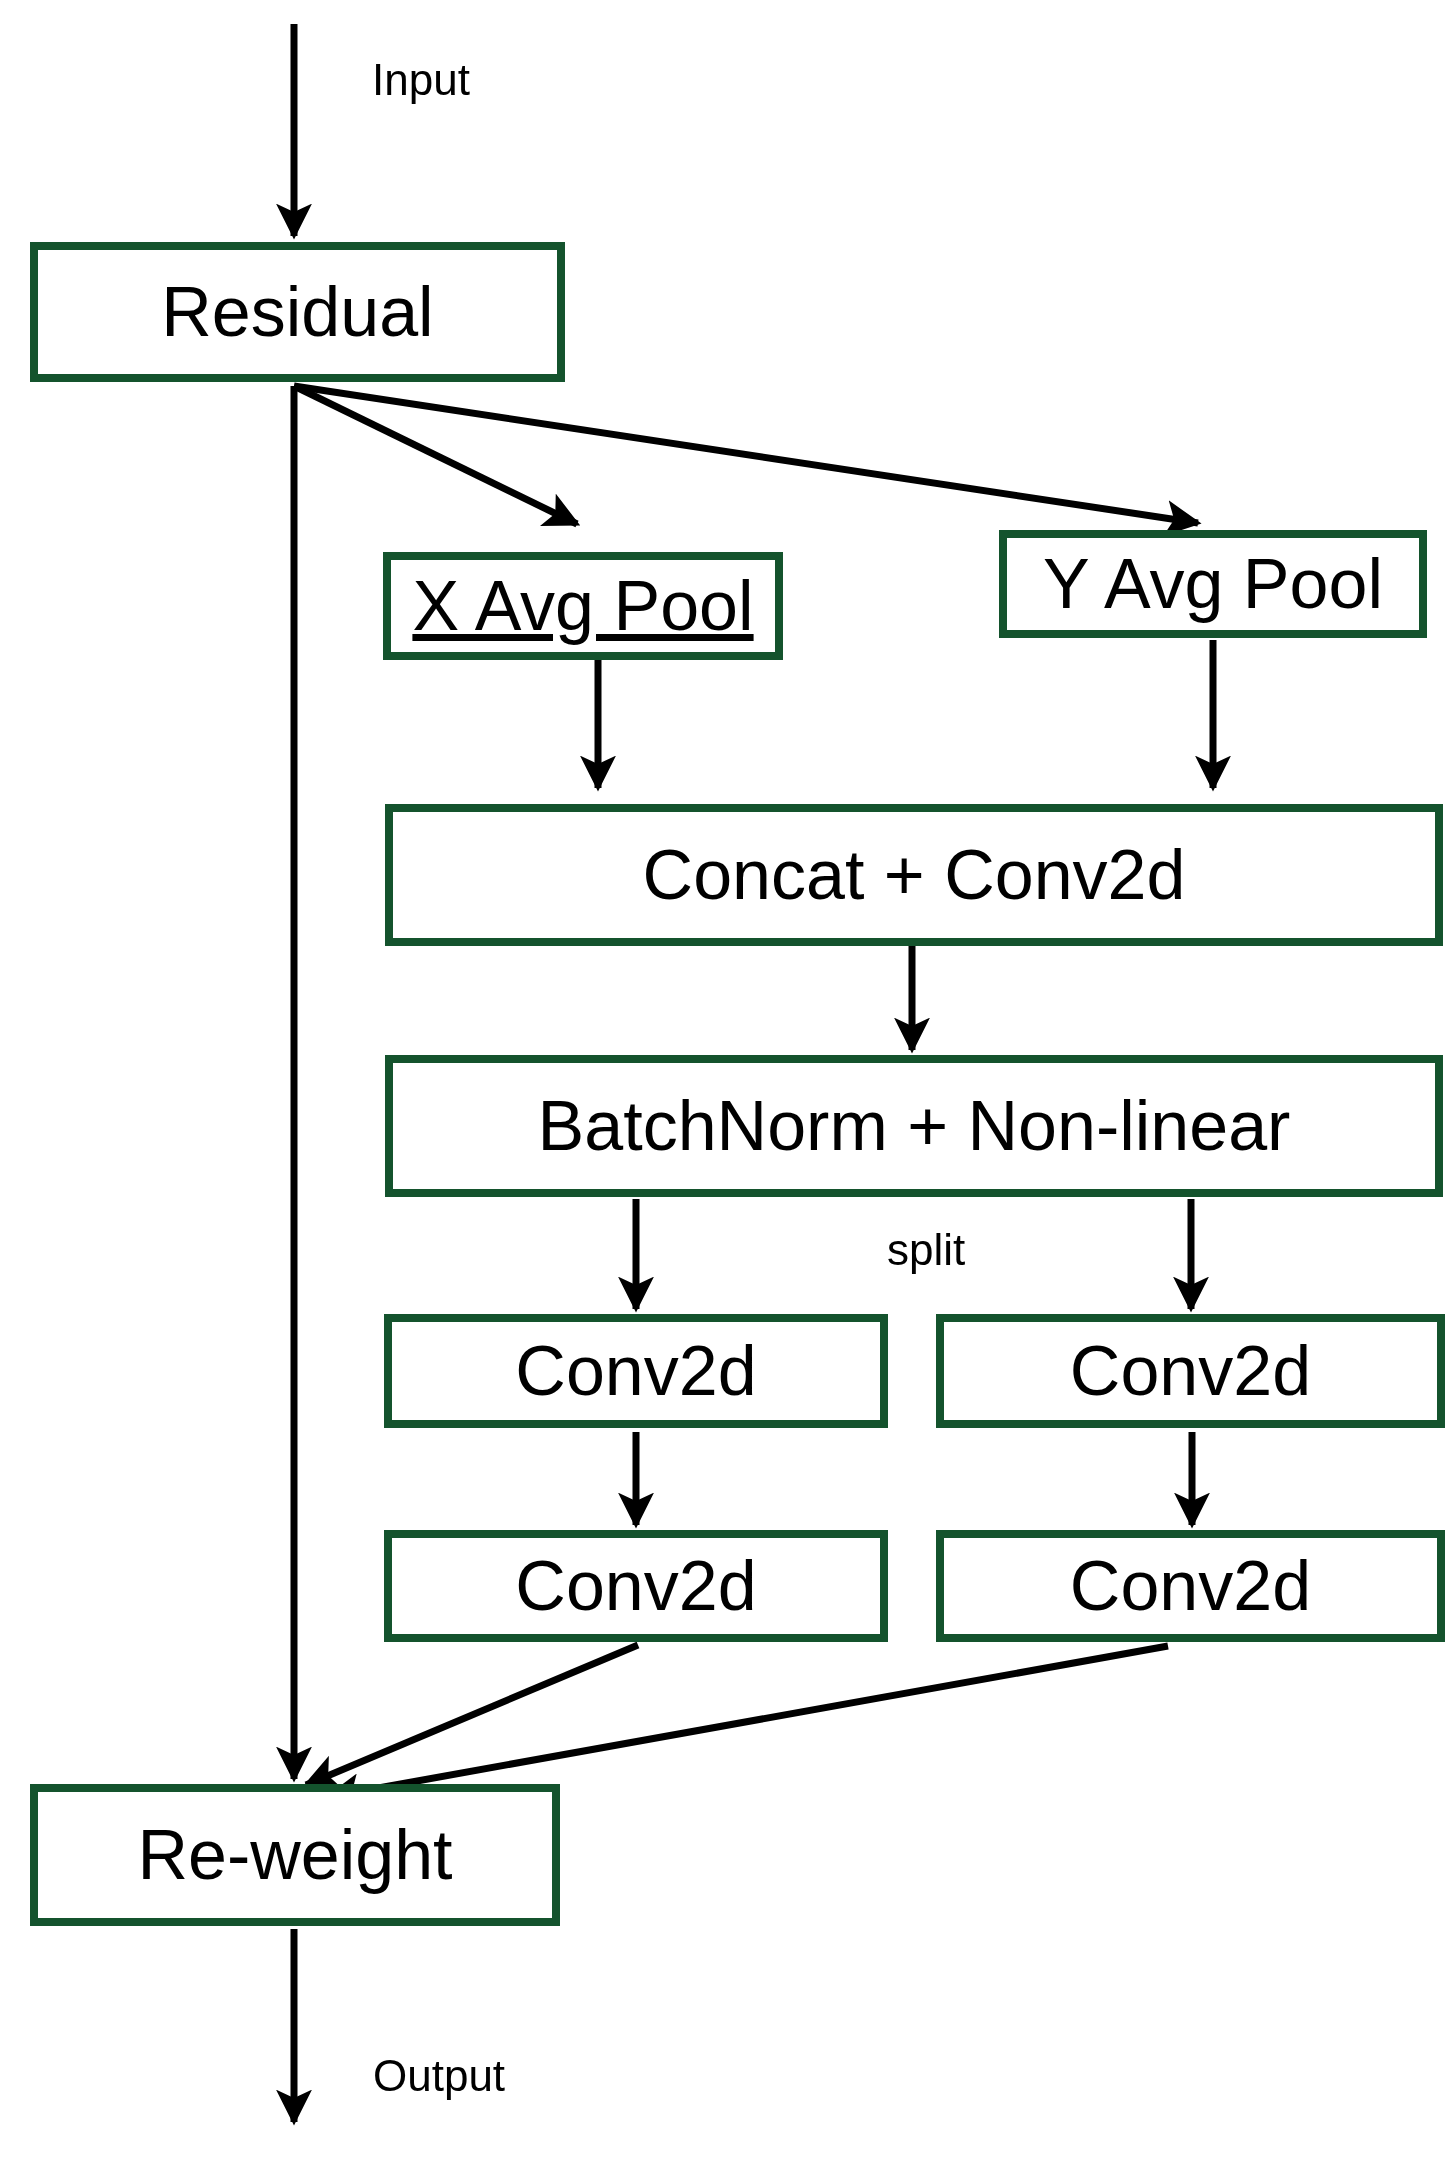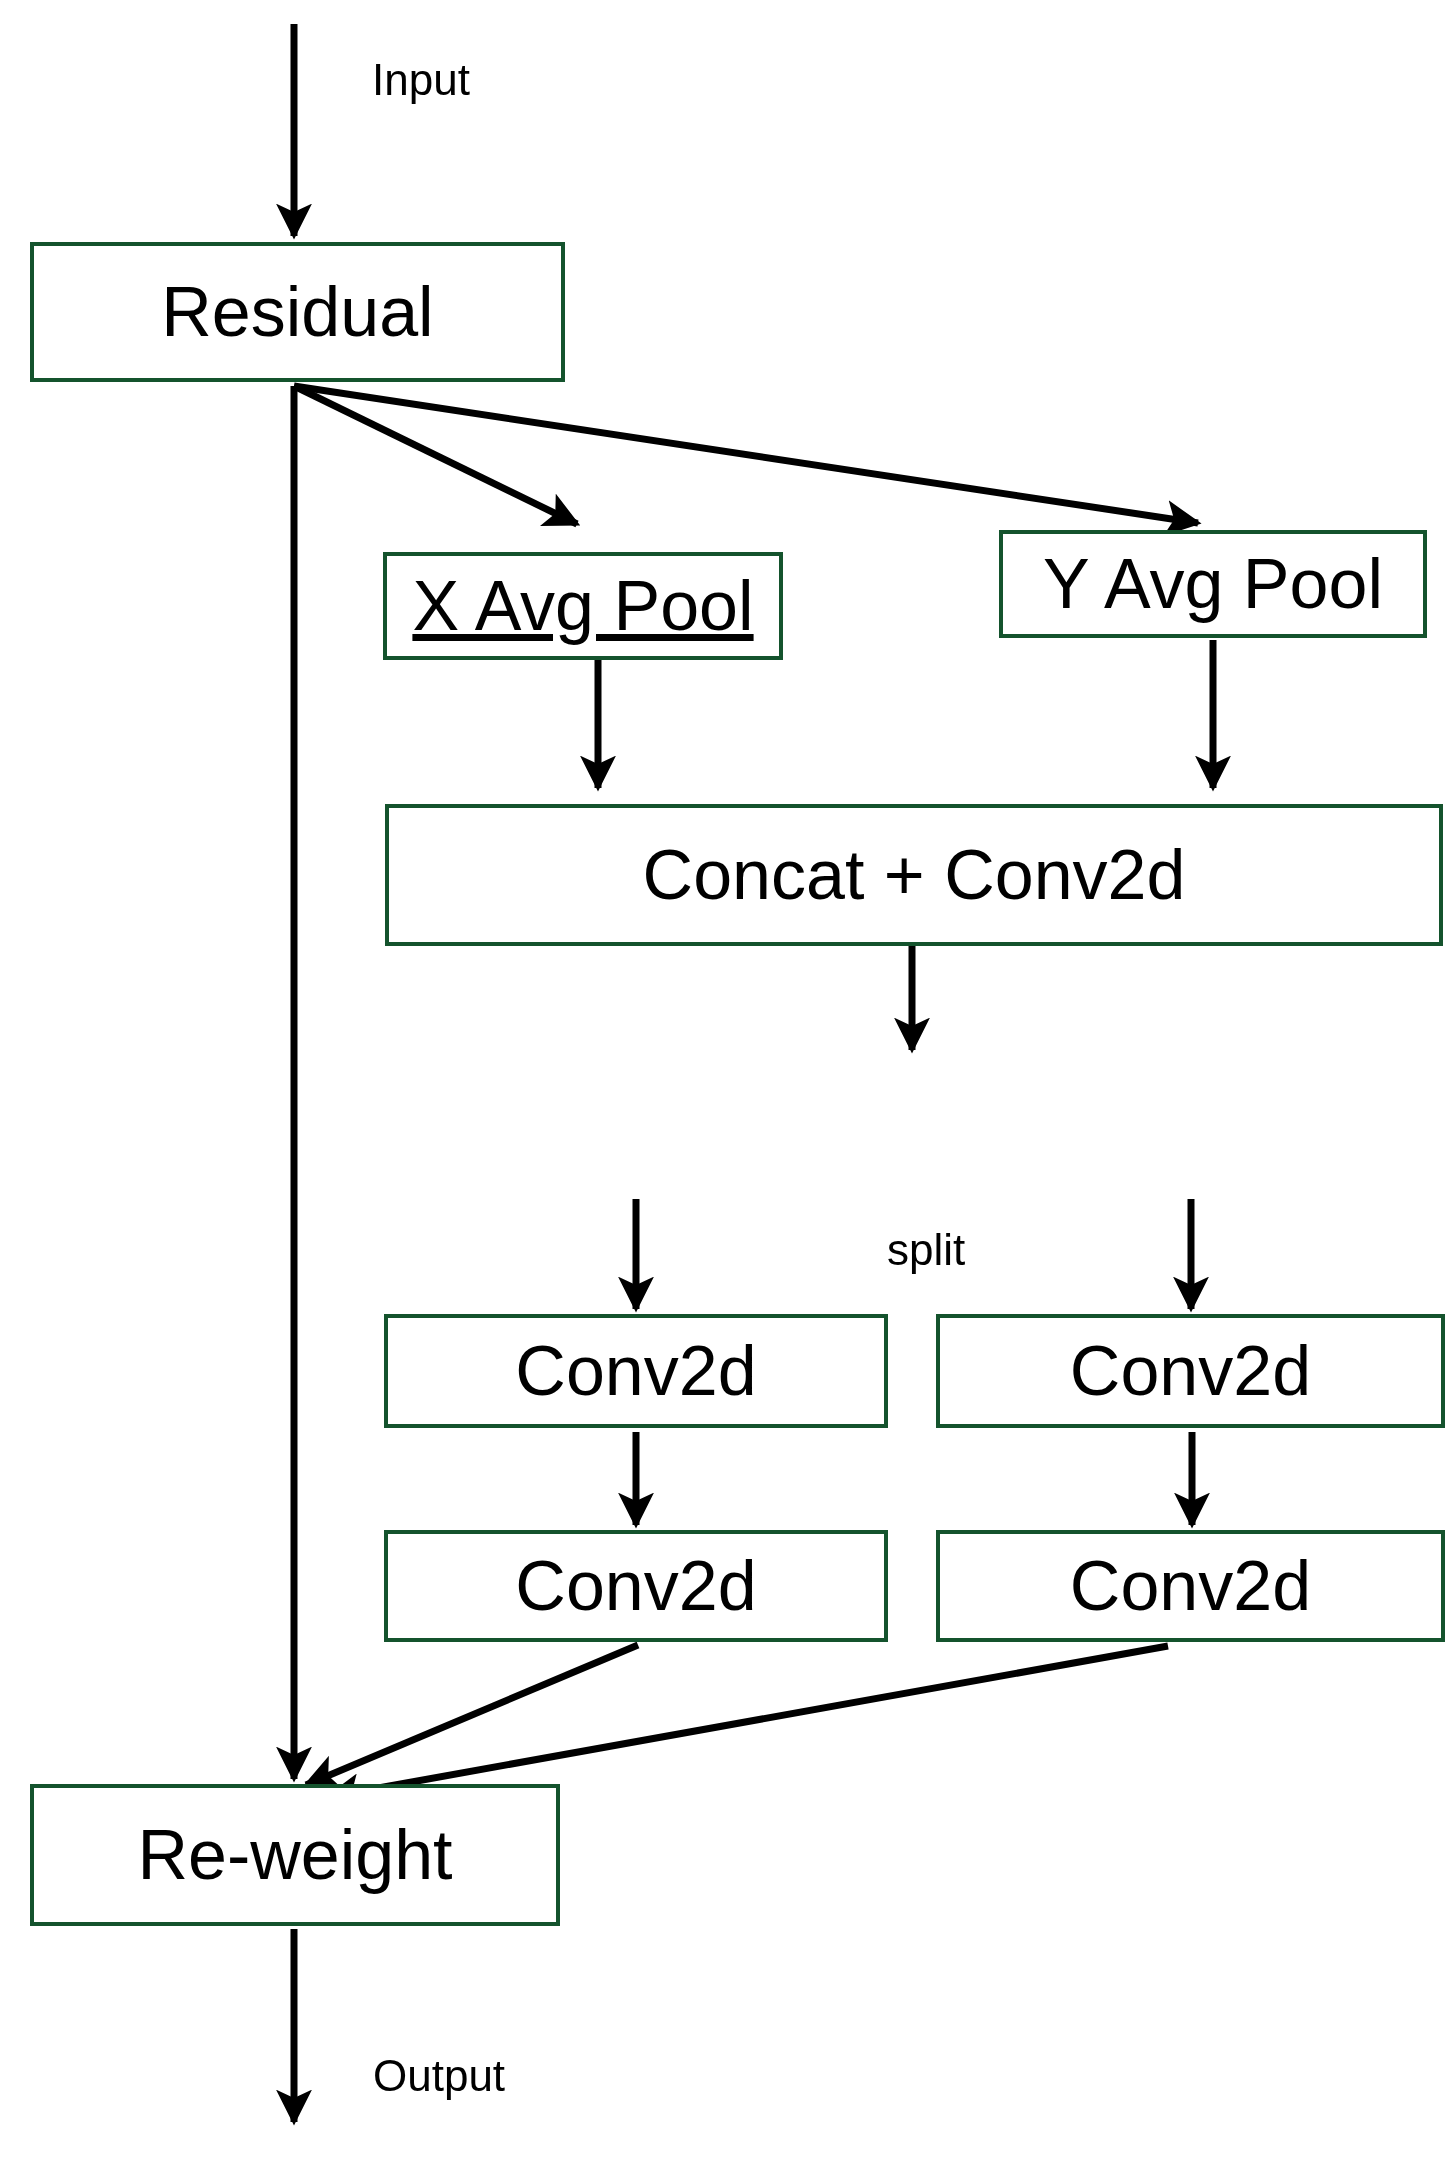--- a/index.html
+++ b/index.html
@@ -23,21 +23,21 @@
     width: 1451px;
     height: 2160px;
   }
   .edges-layer line {
     stroke: #000000;
     stroke-width: 7;
   }
   .node {
     position: absolute;
     box-sizing: border-box;
-    border: 4px solid #14532d;
+    border: 8px solid #14532d;
     background: #ffffff;
     display: flex;
     align-items: center;
     justify-content: center;
     font-size: 70px;
     line-height: 1;
     white-space: nowrap;
   }
   .float-label {
     position: absolute;
@@ -99,20 +99,23 @@
   </div>
 
   <div class="node n-yavgpool">
     <span>Y Avg Pool</span>
   </div>
 
   <div class="node n-concat">
     <span>Concat + Conv2d</span>
   </div>
 
+  <div class="node n-batchnorm">
+    <span>BatchNorm + Non-linear</span>
+  </div>
 
   <div class="float-label l-split">split</div>
 
   <div class="node n-conv-x1">
     <span>Conv2d</span>
   </div>
 
   <div class="node n-conv-y1">
     <span>Conv2d</span>
   </div>

